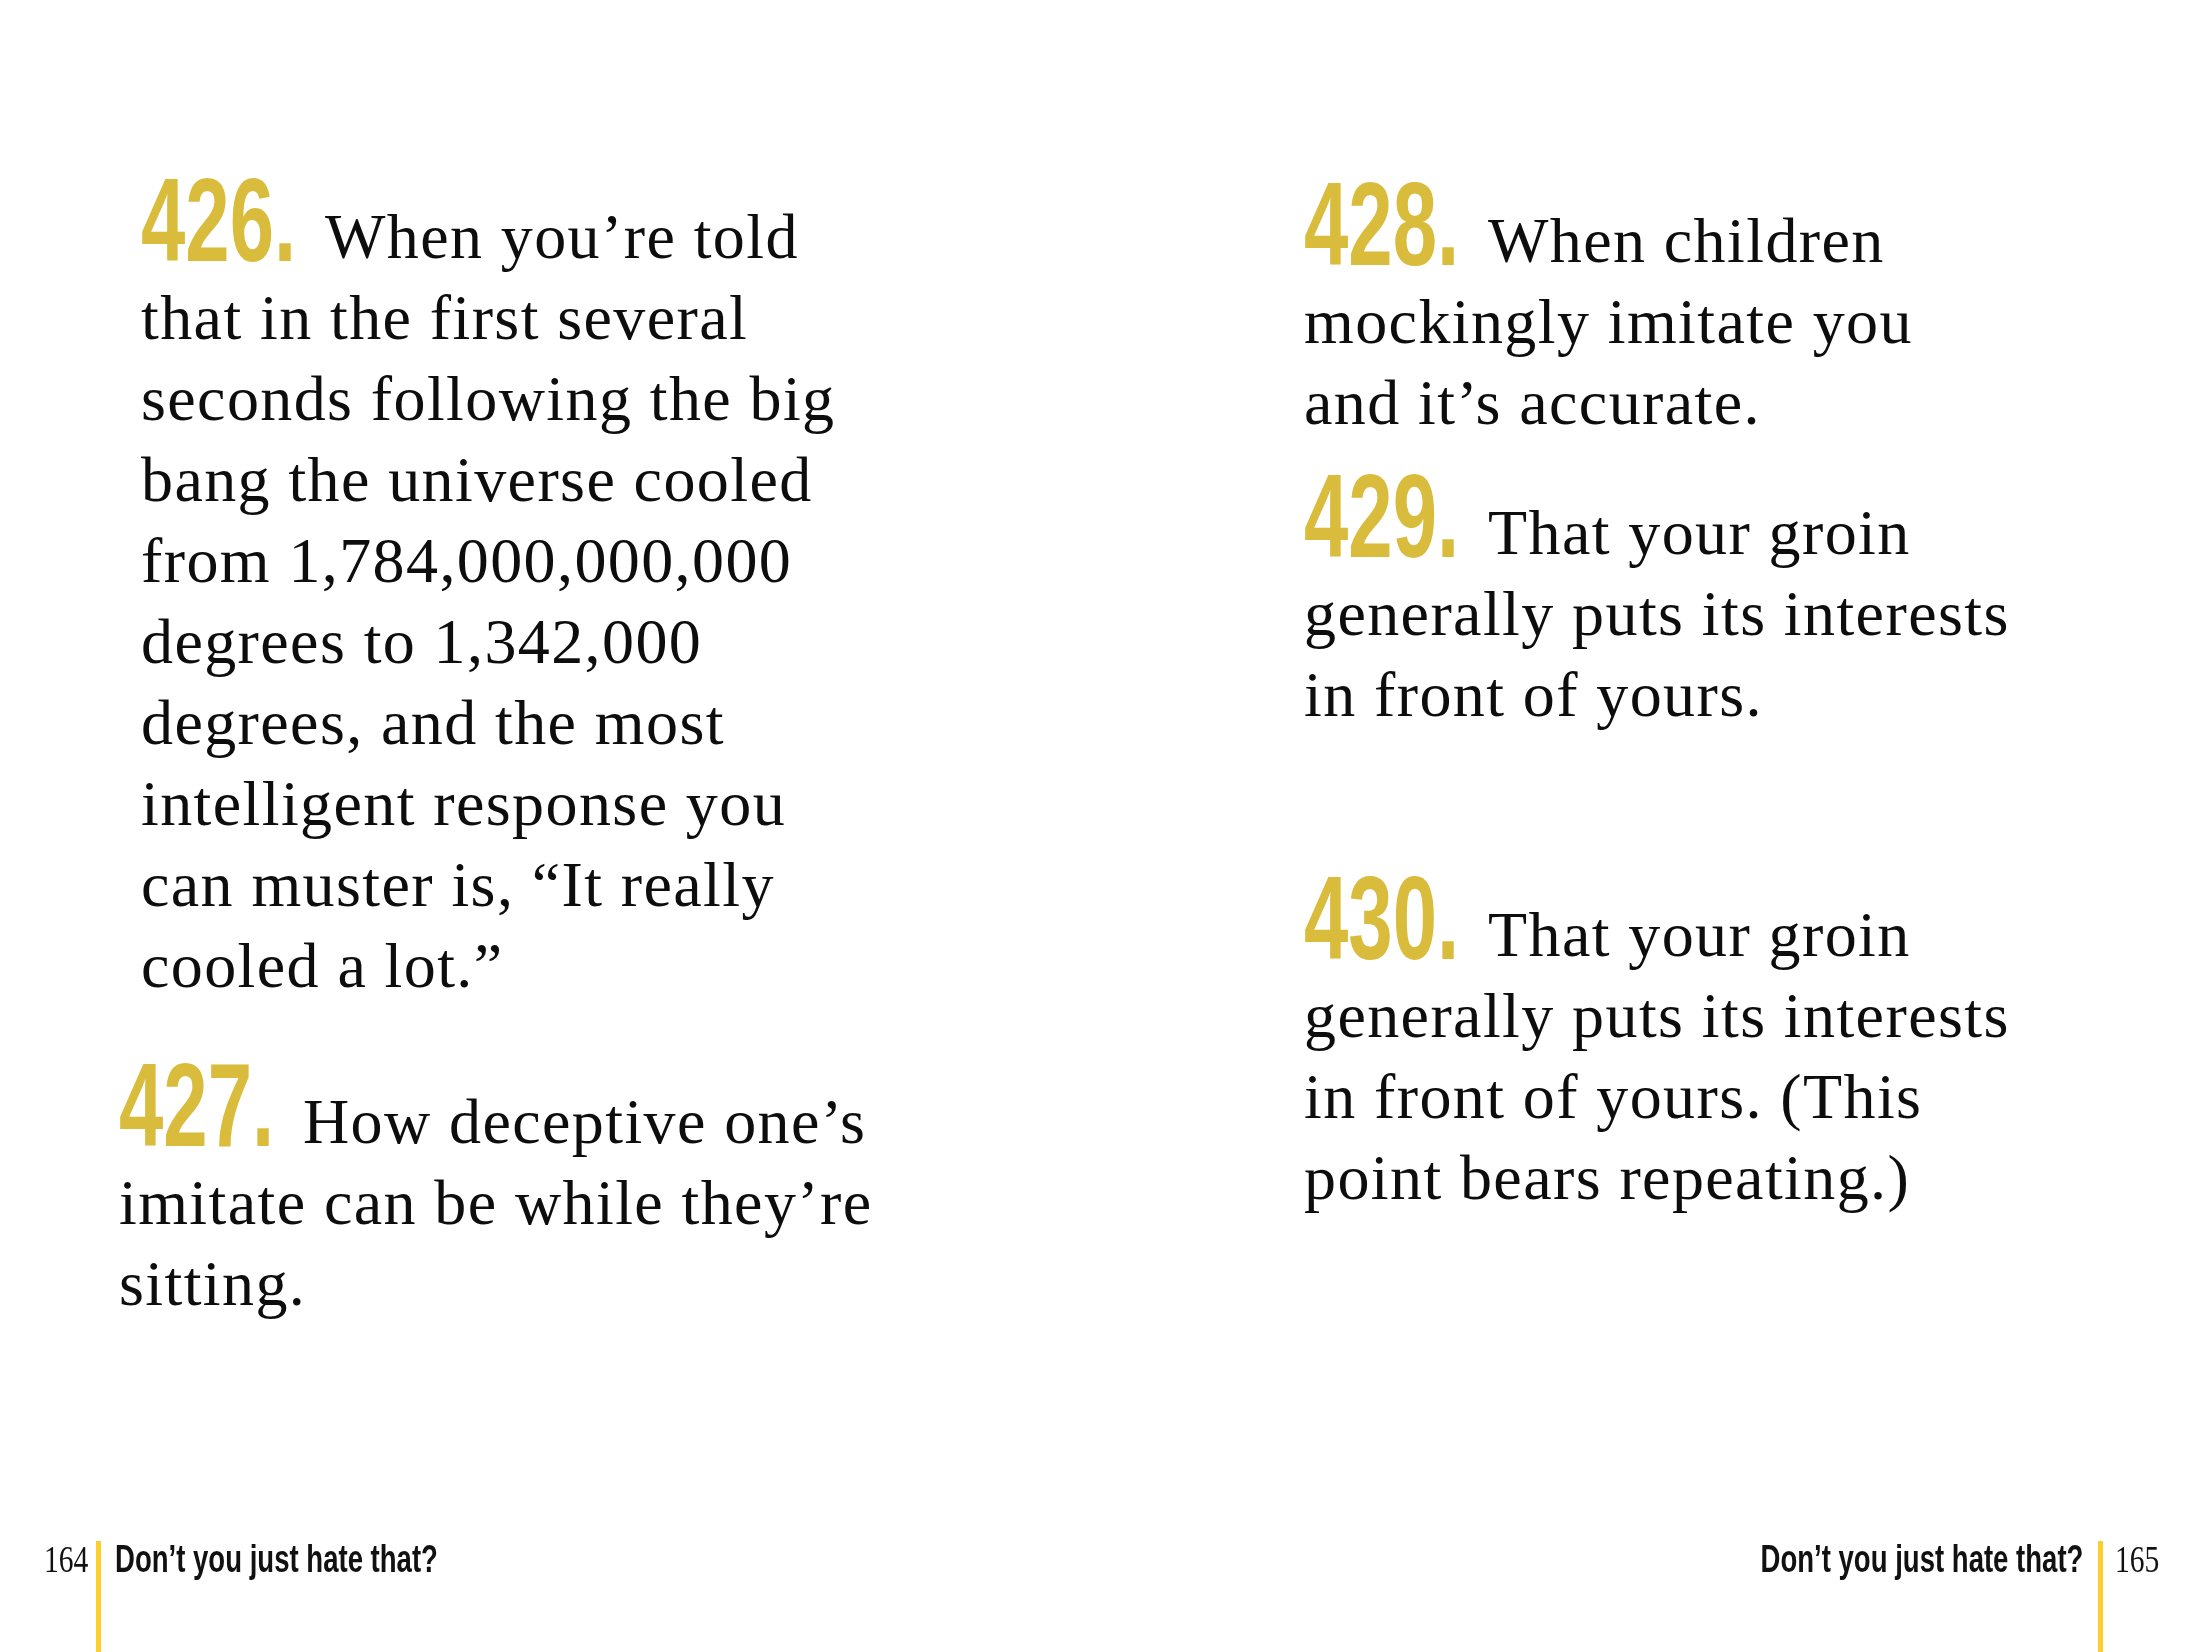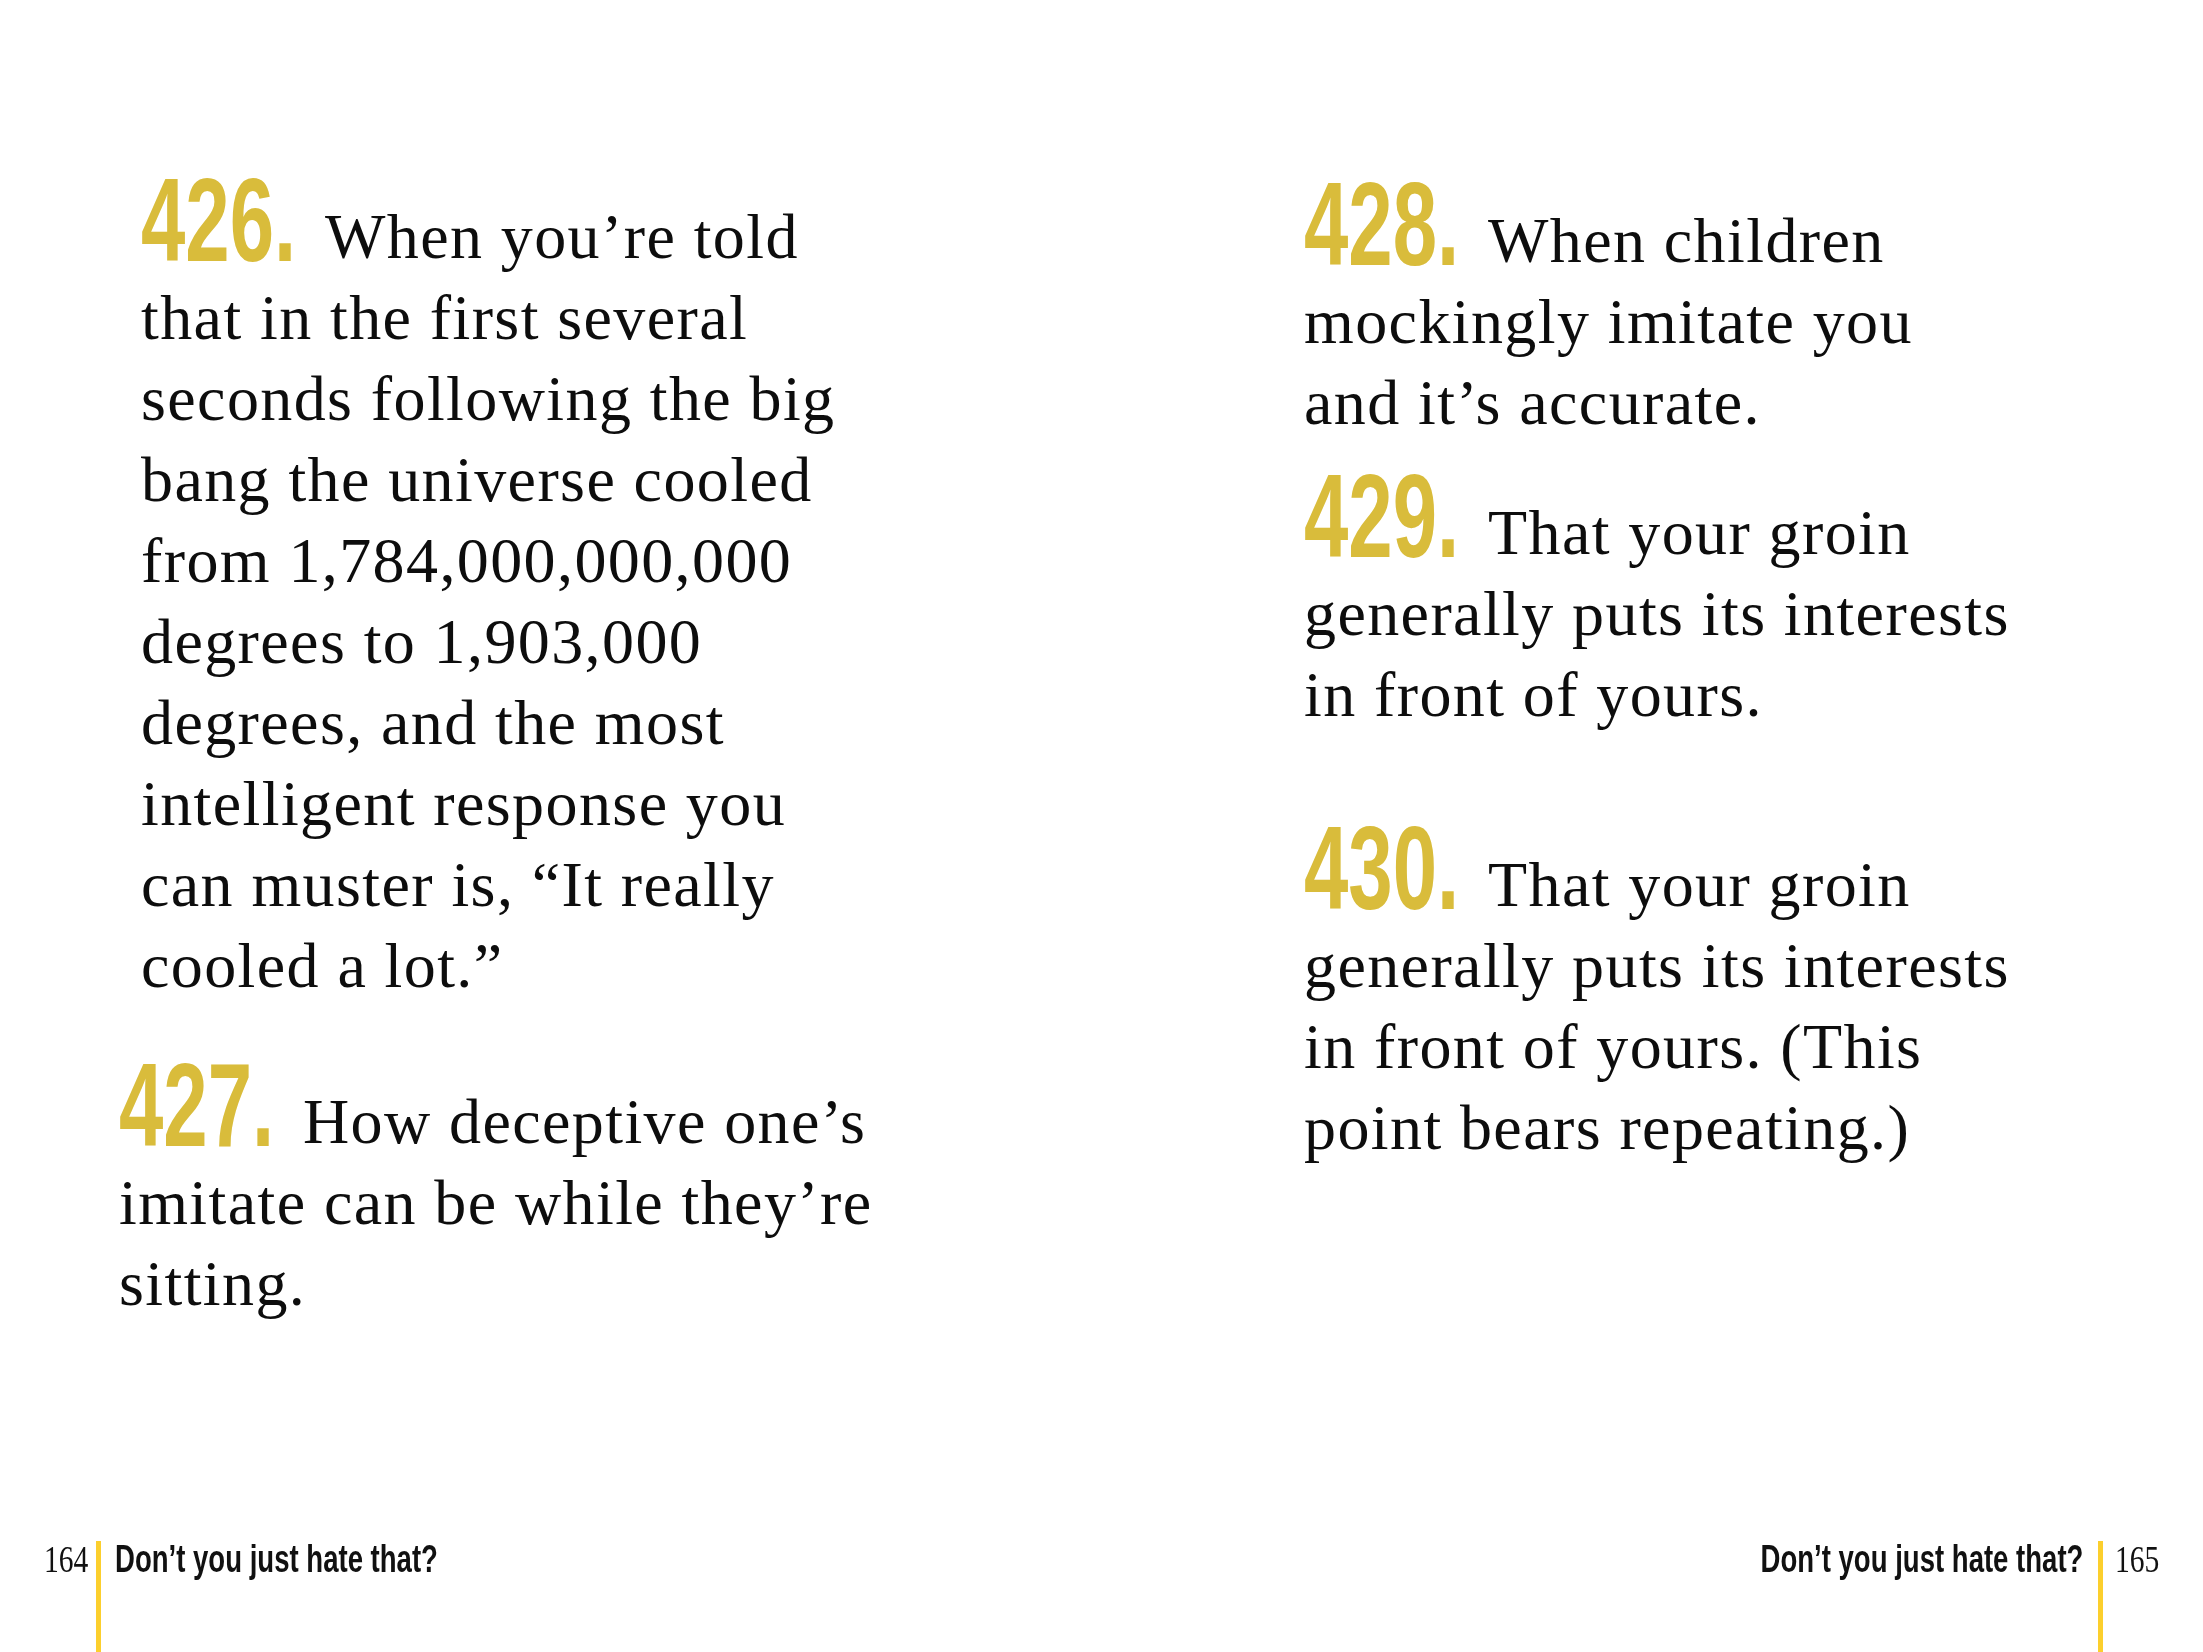--- a/index.html
+++ b/index.html
@@ -33,21 +33,21 @@
     transform:scaleX(0.67);
     transform-origin:0 100%;
     white-space:nowrap;
   }
   
   #item-426{left:104px;top:196px;width:900px;margin-left:37px;}
   #item-427{left:119px;top:1081px;width:900px;}
   
   #item-428{left:1304px;top:200px;width:854px;}
   #item-429{left:1304px;top:492px;width:854px;}
-  #item-430{left:1304px;top:844px;width:854px;}
+  #item-430{left:1304px;top:894px;width:854px;}
 
   
   .pagenum{
     position:absolute;
     top:1541px;
     font-size:37px;line-height:37px;
     color:#111;
     transform:scaleX(0.8);
     white-space:nowrap;
   }
@@ -79,21 +79,21 @@
 
 <div>
 
   <div class="item" id="item-426">
     <span class="num">426.</span>
     <span class="txt">When you’re told
 that in the first several
 seconds following the big
 bang the universe cooled
 from 1,784,000,000,000
-degrees to 1,903,000
+degrees to 1,342,000
 degrees, and the most
 intelligent response you
 can muster is, “It really
 cooled a lot.”</span>
   </div>
 
   <div class="item" id="item-427">
     <span class="num">427.</span>
     <span class="txt">How deceptive one’s
 imitate can be while they’re

